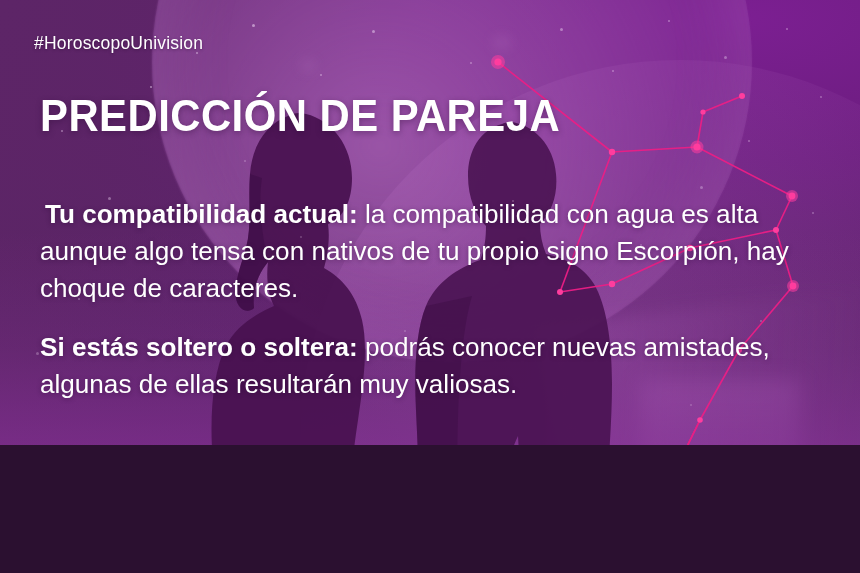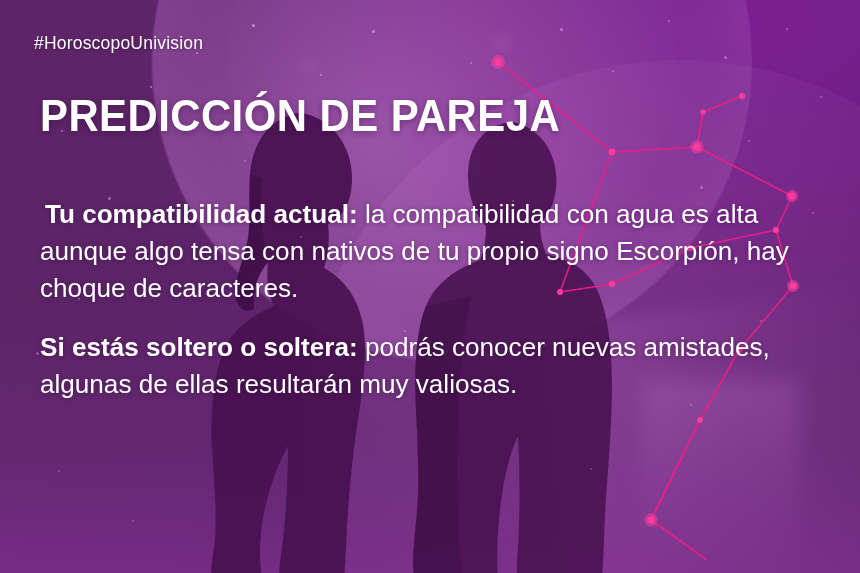--- a/index.html
+++ b/index.html
@@ -1,17 +1,17 @@
 <!DOCTYPE html>
 <html><head>
 <meta charset="utf-8">
 <style>
   html,body{margin:0;padding:0;background:#2b1030;}
   #stage{
-    position:relative;width:860px;height:573px;overflow:hidden;
+    position:relative;width:860px;height:445px;overflow:hidden;
     font-family:"Liberation Sans", sans-serif;
     background:#000000;
   }
   
   .bg-base{position:absolute;inset:0;
     background:
       radial-gradient(118% 95% at 86% 4%, #7c1f92 0%, #6b1d7e 34%, #5b2268 68%, #53245f 100%);
   }
   .bg-tint-left{position:absolute;inset:0;
     background:linear-gradient(118deg,#5d2567 0%,rgba(93,37,103,0.75) 18%,rgba(108,38,124,0.18) 38%,rgba(0,0,0,0) 56%);

